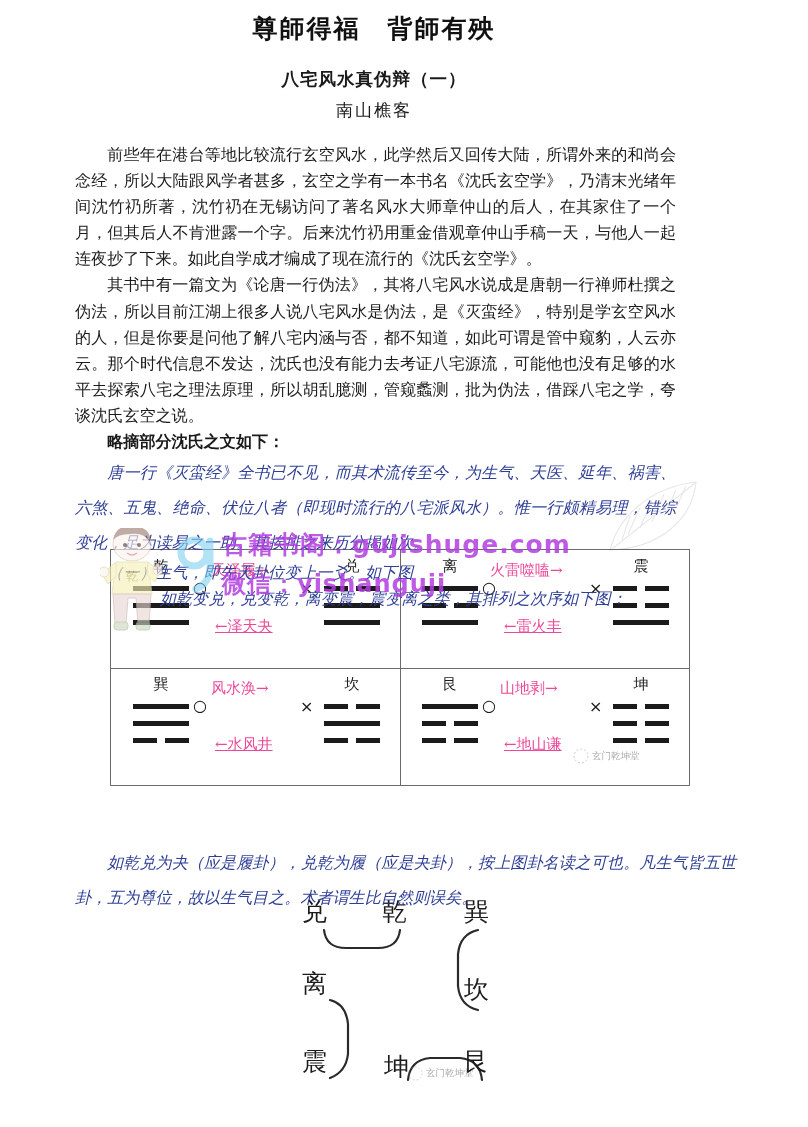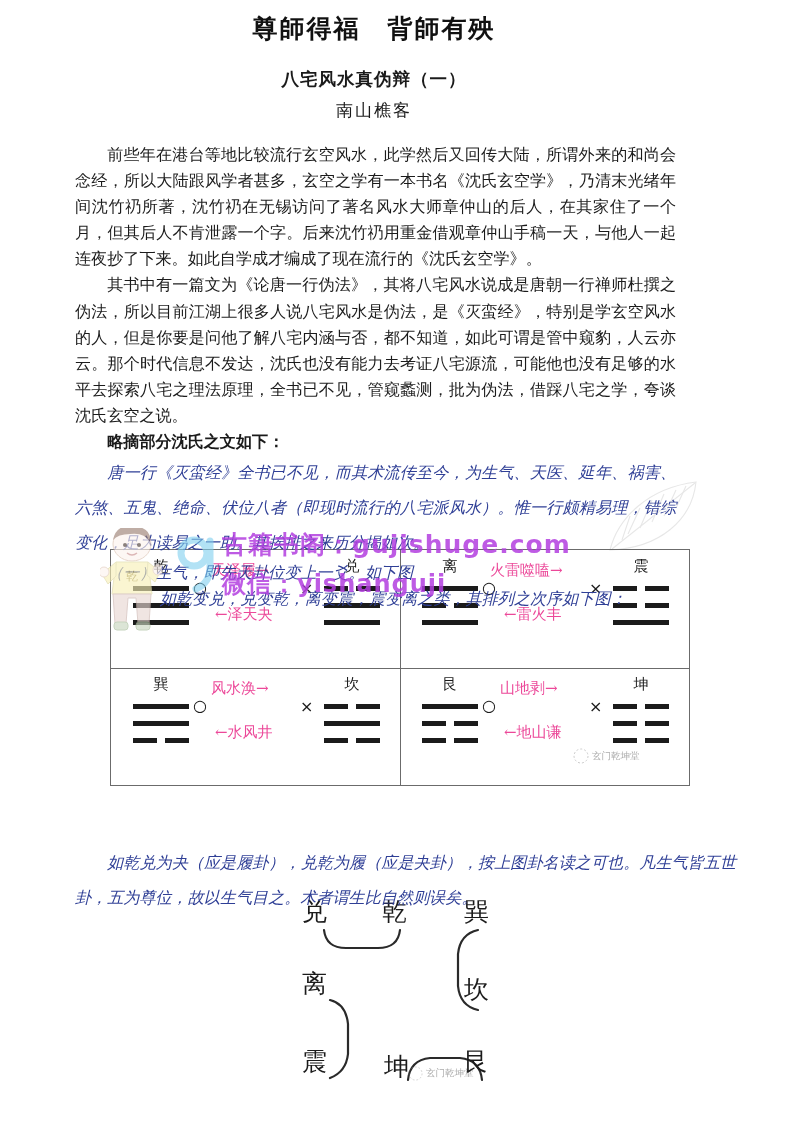--- a/index.html
+++ b/index.html
@@ -163,21 +163,21 @@
   .mark.cross{left:-10px;top:-1px;font-size:16px;}
 
   .lbl{
     position:absolute;
     font-size:15px;line-height:17px;
     color:#ec4899;
     white-space:nowrap;
     font-family:"DejaVu Serif","Liberation Serif",serif;
   }
   .lbl.top{left:100px;top:12px;}
-  .lbl.bot{left:104px;top:56px;}
+  .lbl.bot{left:104px;top:68px;text-decoration:underline;}
 
   
   .low-diagram{
     position:absolute;left:250px;top:900px;
     width:320px;height:190px;z-index:2;
   }
   .gl{
     position:absolute;
     font-size:25px;line-height:28px;
     color:#1b1b1b;
@@ -192,21 +192,21 @@
 <body>
 
 <div class="page">
 
   <div class="main-title">尊師得福　背師有殃</div>
   <div class="sub-title">八宅风水真伪辩（一）</div>
   <div class="author">南山樵客</div>
 
   <div class="body-wrap" style="margin-top:18px;">
     <p class="para first">前些年在港台等地比较流行玄空风水，此学然后又回传大陆，所谓外来的和尚会念经，所以大陆跟风学者甚多，玄空之学有一本书名《沈氏玄空学》，乃清末光绪年间沈竹礽所著，沈竹礽在无锡访问了著名风水大师章仲山的后人，在其家住了一个月，但其后人不肯泄露一个字。后来沈竹礽用重金借观章仲山手稿一天，与他人一起连夜抄了下来。如此自学成才编成了现在流行的《沈氏玄空学》。</p>
-    <p class="para">其书中有一篇文为《论唐一行伪法》，其将八宅风水说成是唐朝一行禅师杜撰之伪法，所以目前江湖上很多人说八宅风水是伪法，是《灭蛮经》，特别是学玄空风水的人，但是你要是问他了解八宅内涵与否，都不知道，如此可谓是管中窥豹，人云亦云。那个时代信息不发达，沈氏也没有能力去考证八宅源流，可能他也没有足够的水平去探索八宅之理法原理，全书已不见，管窥蠡测，批为伪法，借踩八宅之学，夸谈沈氏玄空之说。</p>
+    <p class="para">其书中有一篇文为《论唐一行伪法》，其将八宅风水说成是唐朝一行禅师杜撰之伪法，所以目前江湖上很多人说八宅风水是伪法，是《灭蛮经》，特别是学玄空风水的人，但是你要是问他了解八宅内涵与否，都不知道，如此可谓是管中窥豹，人云亦云。那个时代信息不发达，沈氏也没有能力去考证八宅源流，可能他也没有足够的水平去探索八宅之理法原理，所以胡乱臆测，管窥蠡测，批为伪法，借踩八宅之学，夸谈沈氏玄空之说。</p>
     <p class="lead">略摘部分沈氏之文如下：</p>
     <p class="blue-para blue">唐一行《灭蛮经》全书已不见，而其术流传至今，为生气、天医、延年、祸害、六煞、五鬼、绝命、伏位八者（即现时流行的八宅派风水）。惟一行颇精易理，错综变化，足为读易之一助。其挨排之来历分揭如次。</p>
     <p class="blue-line blue">（一）生气，即先天卦位变上一爻。如下图</p>
     <p class="blue-line tight blue">如乾变兑，兑变乾，离变震，震变离之类，其排列之次序如下图：</p>
   </div>
 
   <div class="wm wm-leaf">
     <svg width="110" height="80" viewBox="0 0 110 80">
       <g stroke="#cfcfcf" stroke-width="1.1" fill="none">
         <path d="M10 72 C18 40 48 10 96 4 C92 42 60 70 10 72 Z"></path>

